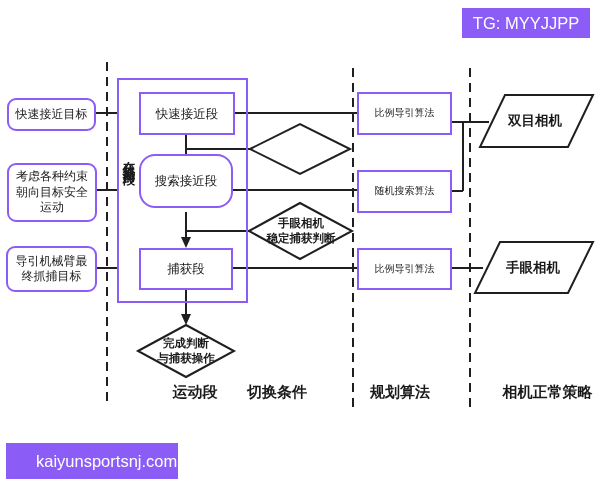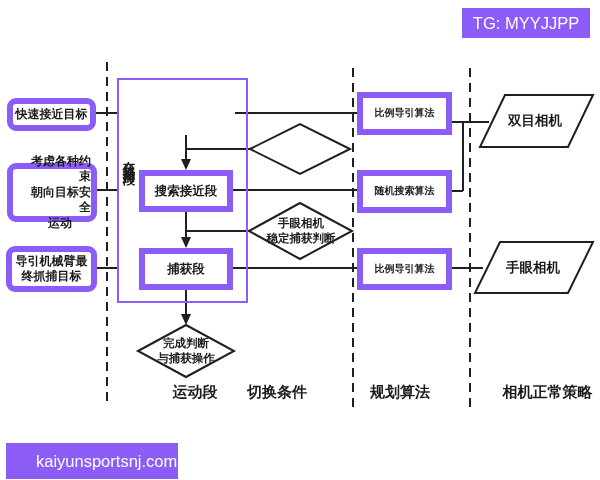--- a/index.html
+++ b/index.html
@@ -3,23 +3,23 @@
 <meta charset="utf-8">
 <style>
   html,body{margin:0;padding:0;}
   #canvas{
     position:relative;width:600px;height:480px;background:#ffffff;
     font-family:"Liberation Sans","DejaVu Sans",sans-serif;color:#1a1a1a;
     overflow:hidden;
   }
   #wires{position:absolute;left:0;top:0;width:600px;height:480px;}
   .box{
-    position:absolute;box-sizing:border-box;border:6px solid #8b5cf6;background:#fff;
+    position:absolute;box-sizing:border-box;border:2px solid #8b5cf6;background:#fff;
     display:flex;flex-direction:column;align-items:center;justify-content:center;
-    text-align:right;font-weight:bold;line-height:1.28;
+    text-align:left;font-weight:normal;line-height:1.28;
   }
   .rounded{border-radius:9px;font-size:12px;}
   .stage{font-size:12.5px;}
   .algo{font-size:10px;}
   .outer{background:transparent;border-width:2.5px;}
   .floatlabel{
     position:absolute;display:flex;flex-direction:column;align-items:center;
     justify-content:center;text-align:center;font-weight:bold;line-height:1.3;font-family:Liberation Serif, serif;
   }
   .diamond-label{font-size:11.5px;}
@@ -80,34 +80,37 @@
     <polygon points="249,231 300,203 352,231 300,259" fill="#ffffff" stroke="#1f1f1f" stroke-width="2"></polygon>
     <polygon points="138,351 186,325 234,351 186,377" fill="#ffffff" stroke="#1f1f1f" stroke-width="2"></polygon>
 
     <polygon points="505,95 593,95 568,147 480,147" fill="#ffffff" stroke="#1f1f1f" stroke-width="2"></polygon>
     <polygon points="500,242 593,242 568,293 475,293" fill="#ffffff" stroke="#1f1f1f" stroke-width="2"></polygon>
   </svg>
 
   <div class="box rounded" style="left:7px;top:98px;width:89px;height:33px;">
     <div>快速接近目标</div>
   </div>
-  <div class="box rounded" style="left:7px;top:163px;width:90px;height:59px;padding-left:16px;">
+  <div class="box rounded" style="left:7px;top:163px;width:90px;height:59px;">
     <div>考虑各种约束</div>
     <div>朝向目标安全</div>
     <div>运动</div>
   </div>
   <div class="box rounded" style="left:6px;top:246px;width:91px;height:46px;">
     <div>导引机械臂最</div>
     <div>终抓捕目标</div>
   </div>
 
   <div class="box outer" style="left:117px;top:78px;width:131px;height:225px;"></div>
   <div class="vertical-label" style="left:119px;top:111px;width:19px;height:94px;">在线抓捕段</div>
 
-  <div class="box stage" style="left:139px;top:170px;width:94px;height:42px;">
+  <div class="box stage" style="left:139px;top:92px;width:96px;height:43px;">
+    <div>快速接近段</div>
+  </div>
+  <div class="box stage" style="left:139px;top:154px;width:94px;height:54px;border-radius:16px;">
     <div>搜索接近段</div>
   </div>
   <div class="box stage" style="left:139px;top:248px;width:94px;height:42px;">
     <div>捕获段</div>
   </div>
 
   <div class="floatlabel diamond-label" style="left:251px;top:205px;width:100px;height:52px;">
     <div>手眼相机</div>
     <div>稳定捕获判断</div>
   </div>

